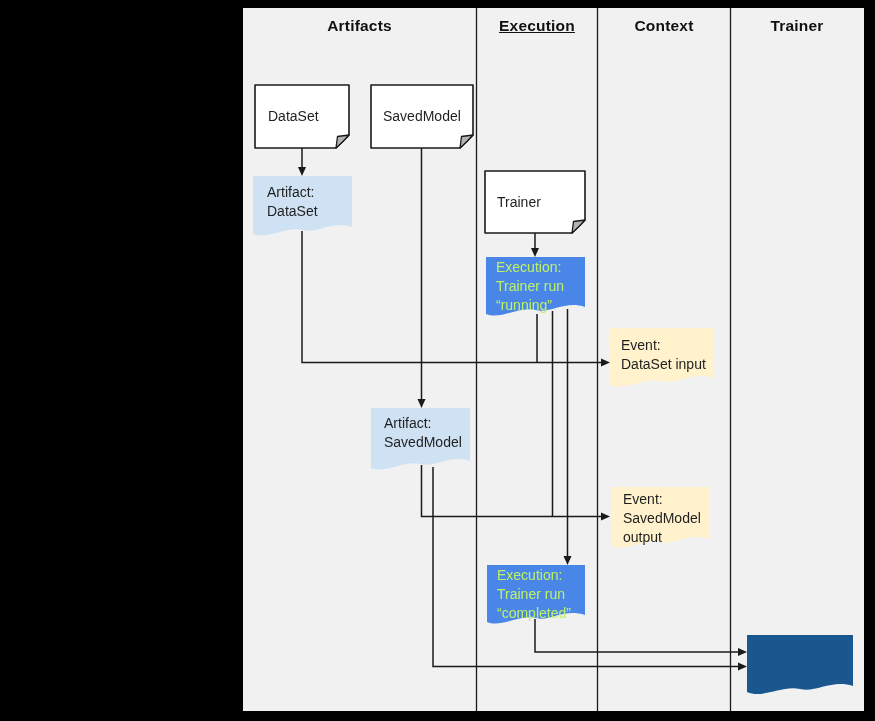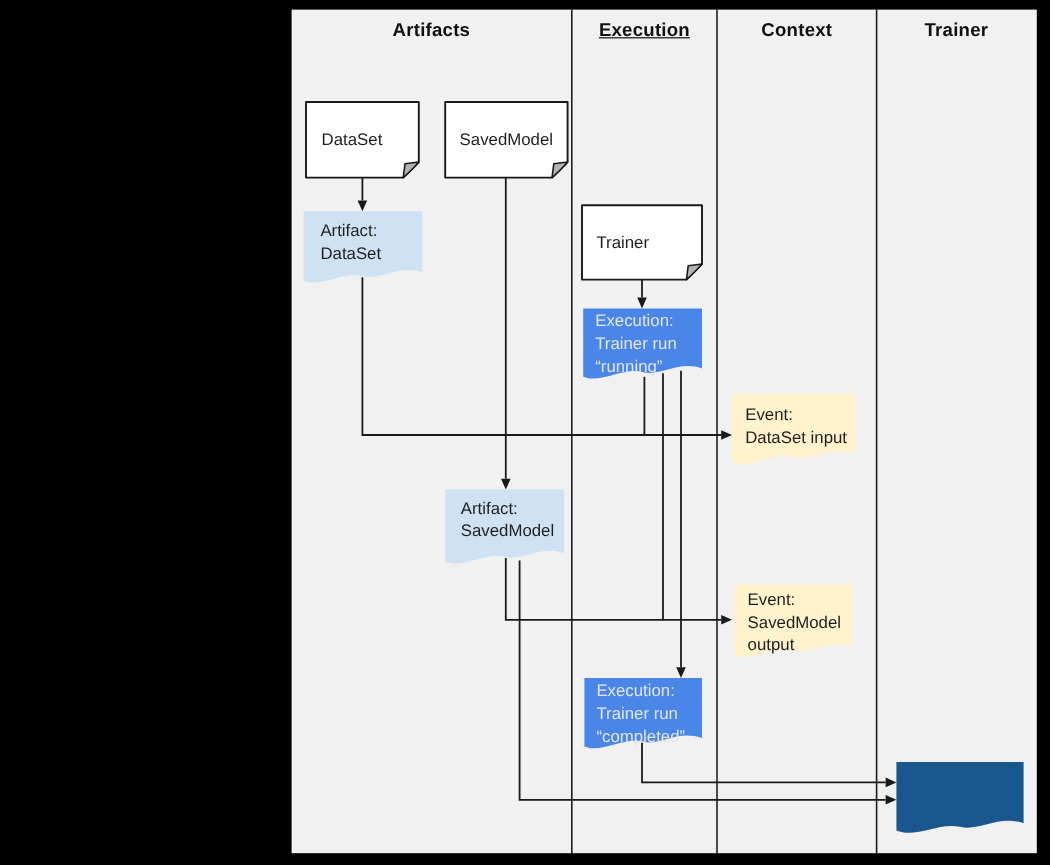--- a/index.html
+++ b/index.html
@@ -4,21 +4,21 @@
 <style>
   html,body{margin:0;padding:0;background:#000;}
   .canvas{position:relative;width:875px;height:721px;background:#000;overflow:hidden;
           font-family:"Liberation Sans",sans-serif;}
   .board{position:absolute;left:243px;top:8px;width:621px;height:703px;background:#f1f1f1;}
   .overlay{position:absolute;left:0;top:0;width:875px;height:721px;}
   .col-header{position:absolute;top:17px;text-align:center;font-weight:bold;
               font-size:15.5px;color:#111;letter-spacing:.2px;}
   .label{position:absolute;font-size:14px;line-height:19px;color:#1f1f1f;
          white-space:pre-line;}
-  .label.dark-bg{color:#e5e5e5;}
+  .label.dark-bg{color:#bef264;}
   .note-label{display:flex;align-items:center;}
 </style>
 </head>
 <body>
 
 <div class="canvas">
   <div class="board"></div>
 
   <div class="col-header" style="left:243px;width:233px;">Artifacts</div>
   <div class="col-header" style="left:476px;width:122px;text-decoration:underline;">Execution</div>

